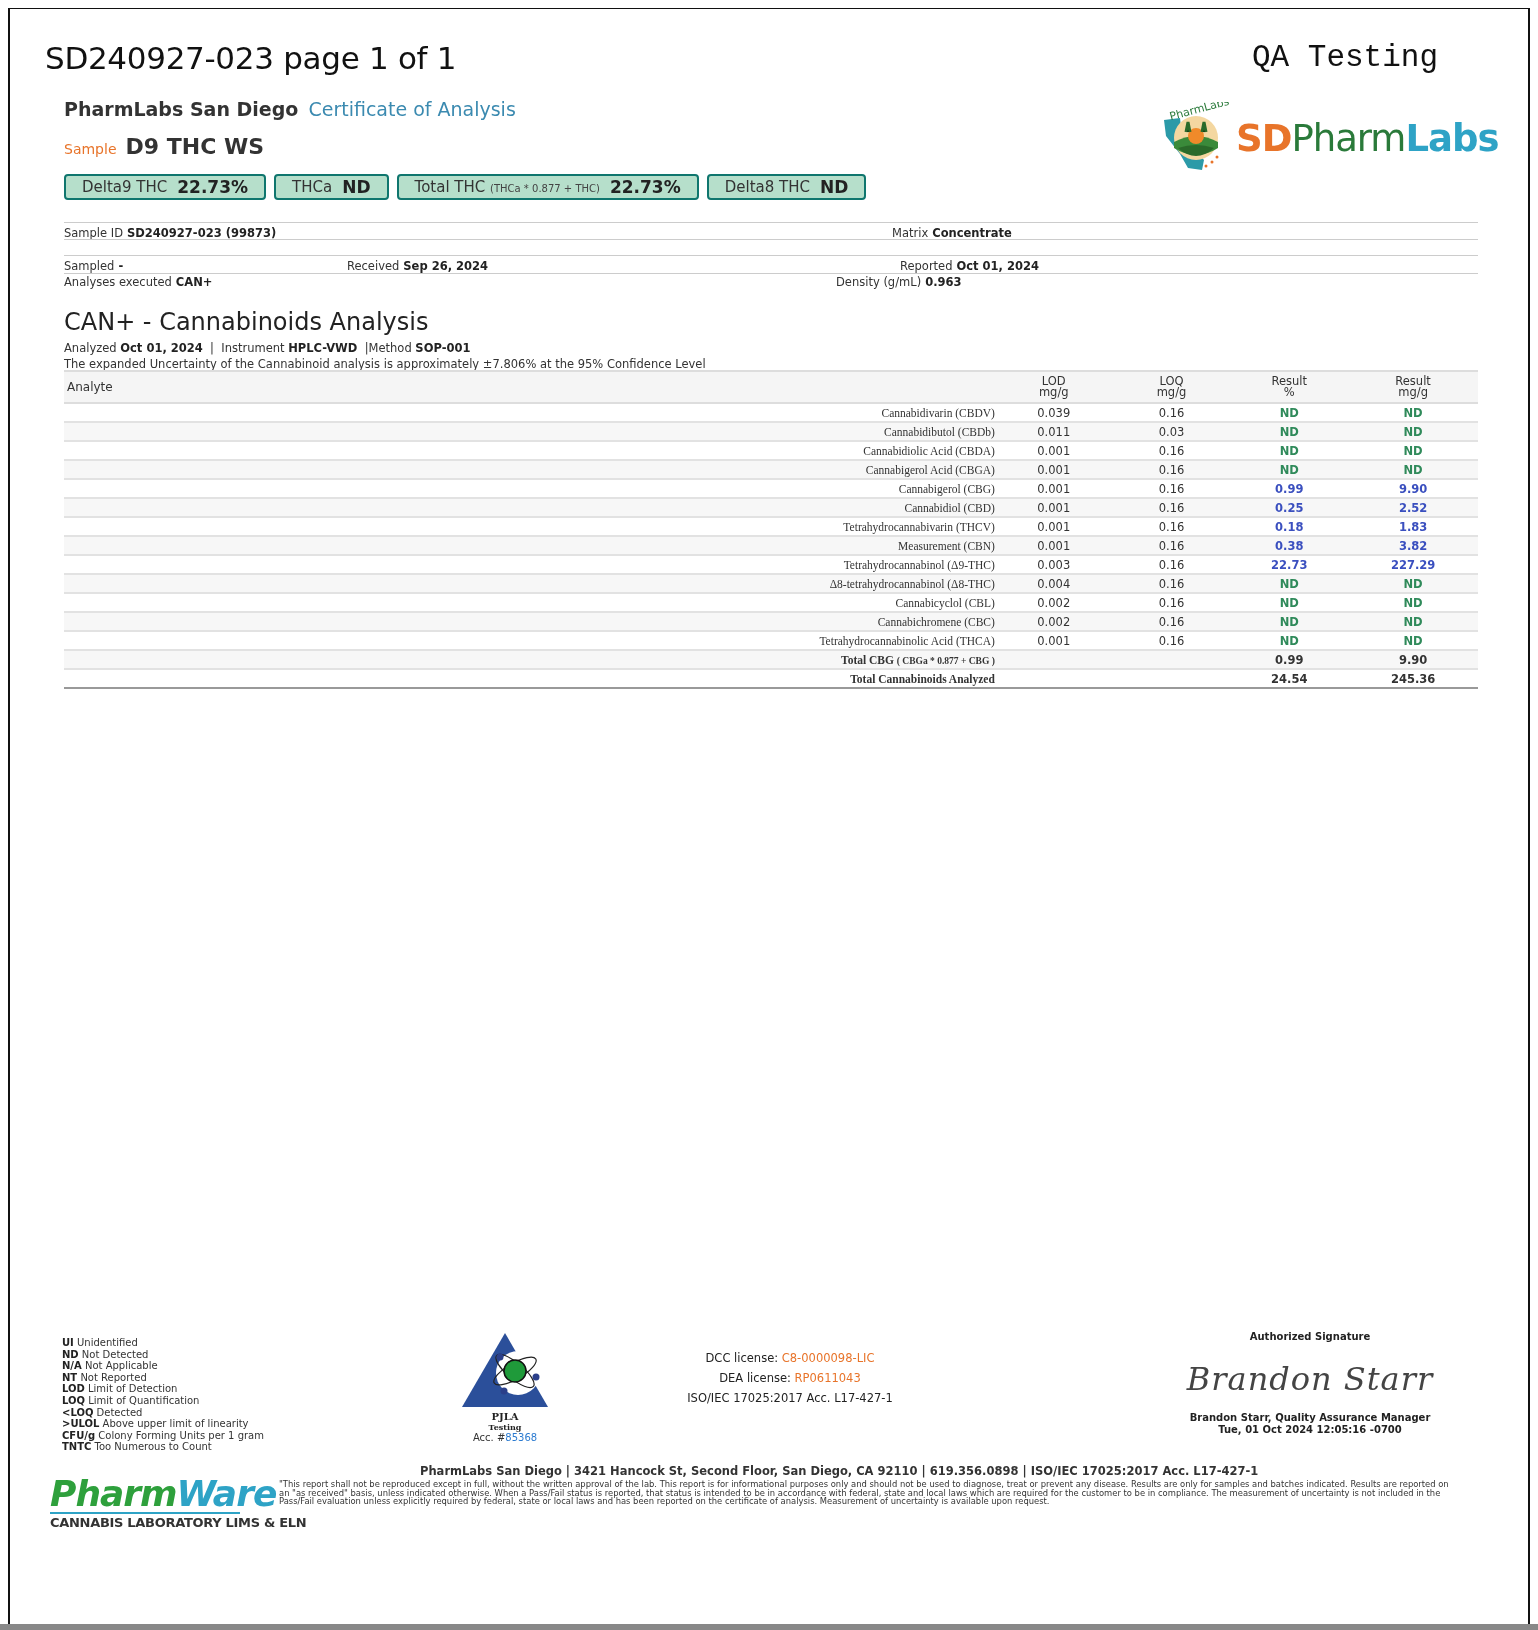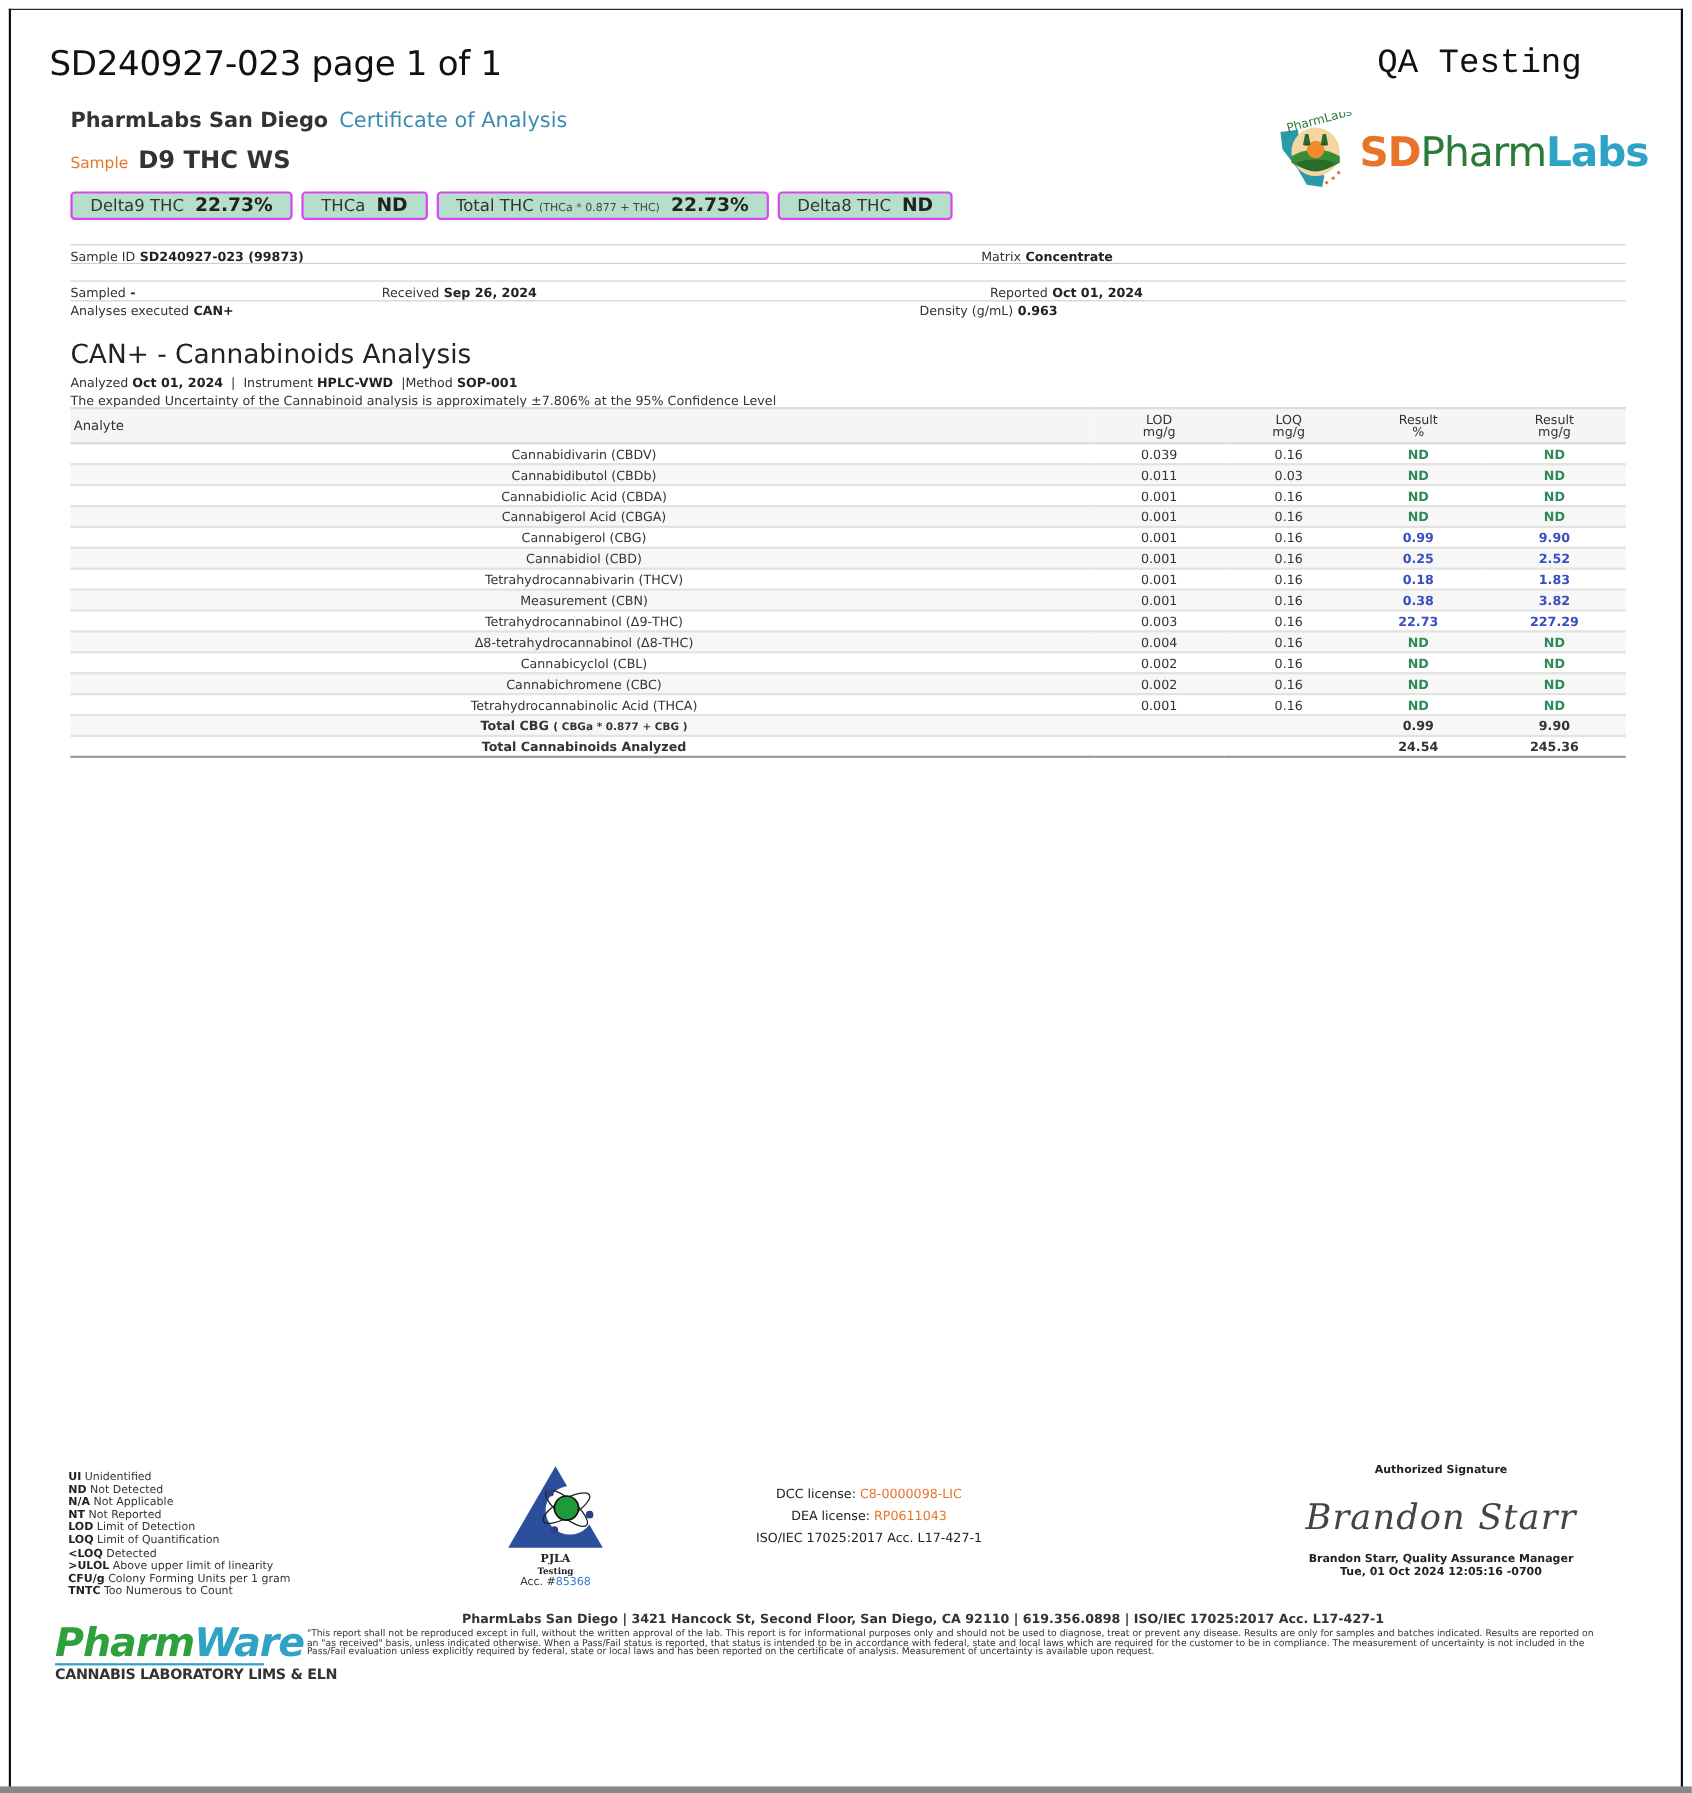--- a/index.html
+++ b/index.html
@@ -15,21 +15,21 @@
 
   .lab-line { left: 64px; top: 98px; font-size: 19px; }
   .lab-name { font-weight: bold; color: #333; }
   .coa-label { color: #3b8ab0; margin-left: 4px; }
 
   .sample-line { left: 64px; top: 134px; }
   .sample-tag { font-size: 14px; color: #e8742a; }
   .sample-name { font-size: 22px; font-weight: bold; color: #333; margin-left: 4px; }
 
   .badges { left: 64px; top: 174px; display: flex; gap: 8px; }
-  .badge { background: #b6dfcb; border: 2px solid #d946ef; border-radius: 4px;
+  .badge { background: #b6dfcb; border: 2px solid #0f766e; border-radius: 4px;
            height: 26px; padding: 0 16px; display: flex; align-items: center; gap: 10px;
            font-size: 15px; color: #333; box-sizing: border-box; }
   .badge .val { font-weight: bold; font-size: 17px; color: #222; }
   .badge .formula { font-size: 10px; color: #444; }
 
   .logo { left: 1158px; top: 102px; display: flex; align-items: center; }
   .logo-text { font-size: 37px; font-weight: bold; letter-spacing: -1px; margin-left: 6px; }
   .logo-sd { color: #e8742a; text-align: center; }
   .logo-pharm { color: #2a7a3a; font-weight: normal; }
   .logo-labs { color: #2ea3c6; }
@@ -42,21 +42,21 @@
   .analysis-info { left: 64px; top: 341px; font-size: 11.5px; color: #333; }
   .analysis-info b { color: #222; }
   .uncert { left: 64px; top: 357px; font-size: 11.5px; color: #333; }
 
   table.results { position: absolute; left: 64px; top: 370px; width: 1414px; border-collapse: collapse; font-size: 11.5px; }
   table.results th { background: #f5f5f5; font-weight: normal; color: #333; border-top: 2px solid #ddd; border-bottom: 2px solid #ddd;
                      height: 30px; line-height: 11px; padding: 0; }
   table.results th.analyte { text-align: left; padding-left: 3px; font-size: 12px; }
   table.results td { height: 17px; border-bottom: 2px solid #e2e2e2; padding: 0; color: #333; }
   table.results tr:nth-child(even) td { background: #f7f7f7; }
-  table.results td.analyte { text-align: center; padding-left: 3px; }
+  table.results td.analyte { text-align: right; padding-left: 3px; font-family: Liberation Serif, serif; }
   table.results td.num { text-align: center; }
   table.results td.nd { color: #2f8a5a; font-weight: bold; }
   table.results td.pos { color: #3a4fbf; font-weight: bold; }
   table.results tr.total td { font-weight: bold; color: #333; }
   table.results tr.total td.analyte .formula { font-size: 9.5px; font-weight: bold; }
   table.results tr.last td { border-bottom: 2px solid #999; }
   .c-analyte { width: 930px; }
   .c-lod { width: 118px; } .c-loq { width: 118px; } .c-rp { width: 118px; } .c-rm { width: 130px; }
 
   .legend { left: 62px; top: 1337px; font-size: 10px; line-height: 11.6px; color: #333; }

